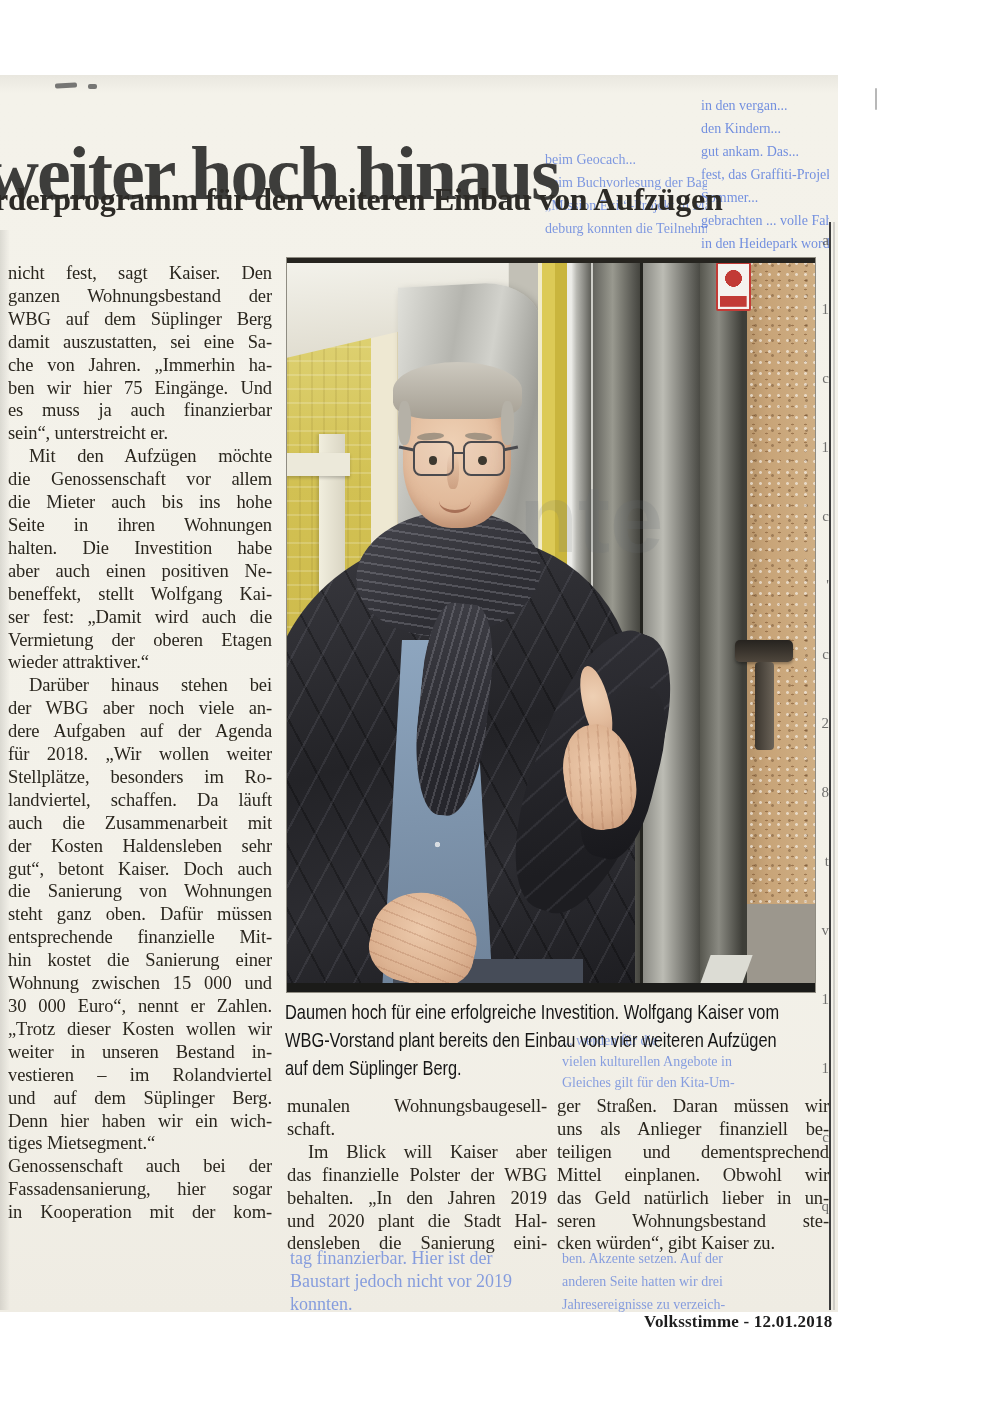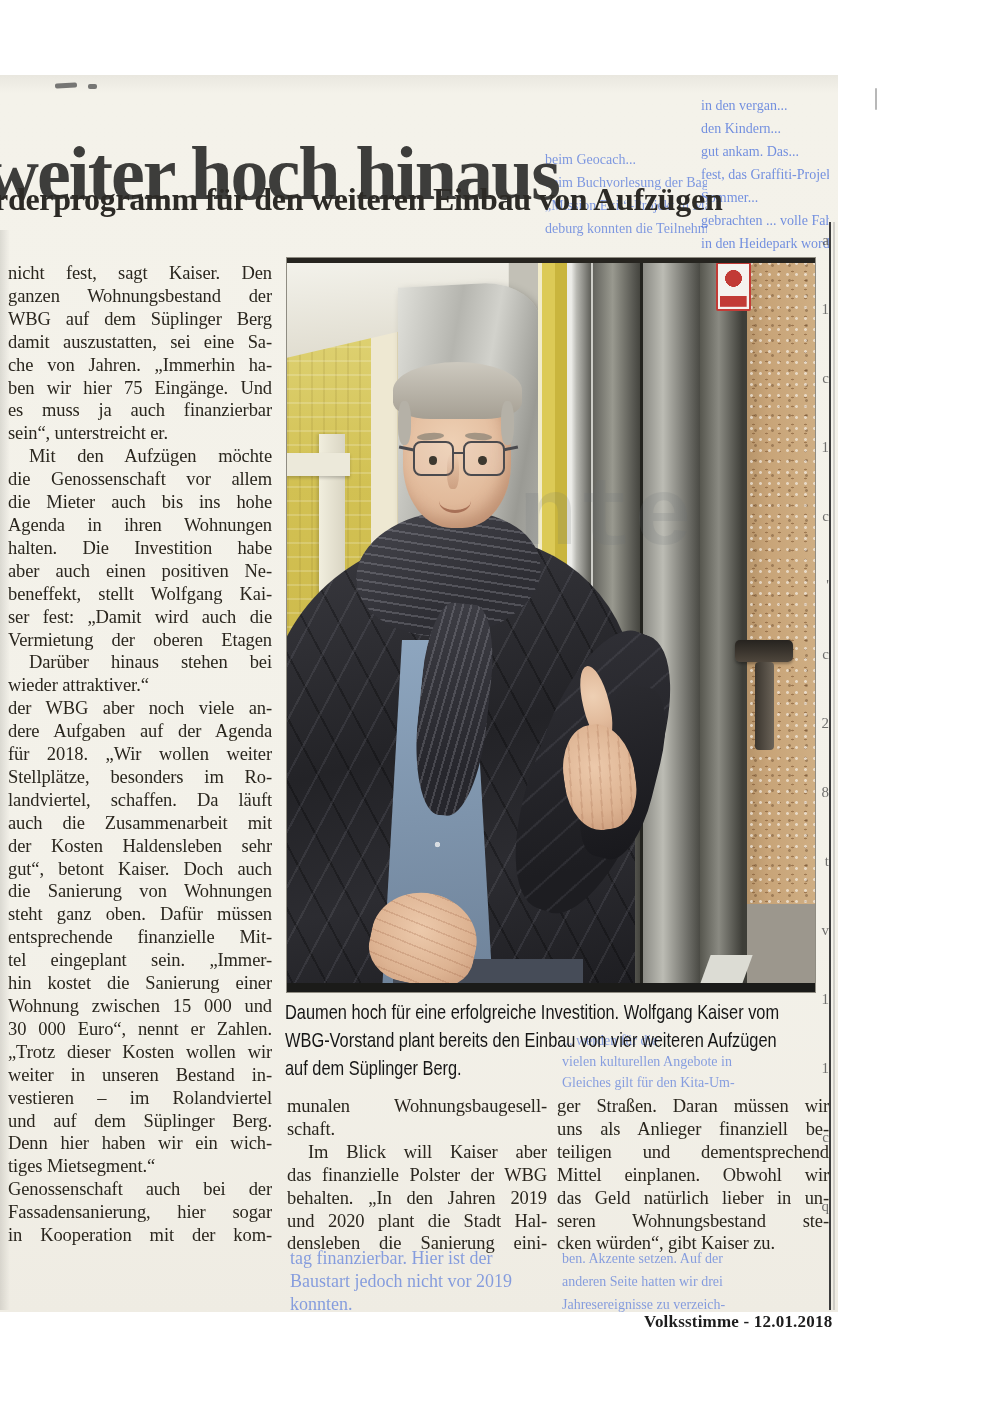--- a/index.html
+++ b/index.html
@@ -139,21 +139,21 @@
       linear-gradient(90deg,#b6946a,#c8a478 30%,#cfae83);
     background-size:9px 11px,13px 9px,17px 15px,100% 100%;z-index:3;}
   .p-handle-bar{left:84.8%;top:52%;width:11%;height:3%;
     background:linear-gradient(#26231f,#4e463c);border-radius:5px;
     box-shadow:0 2px 3px rgba(0,0,0,.3);z-index:6;}
   .p-handle-grip{left:88.6%;top:55%;width:3.6%;height:12%;
     background:linear-gradient(90deg,#3a352e,#6b6358);border-radius:4px;z-index:6;}
   .p-concrete{left:87.2%;top:88%;width:12.8%;height:12%;background:#9c978d;z-index:4;}
   .p-sill{left:79%;top:95%;width:8%;height:5%;background:#dcdcd4;transform:skewX(-20deg);z-index:5;}
   .p-ghost{left:44%;top:29%;font-size:96px;font-weight:700;color:rgba(105,110,120,.16);
-    z-index:6;line-height:1;font-family:Liberation Mono, monospace;}
+    z-index:6;line-height:1;font-family:Liberation Sans, sans-serif;}
 
   
   .skin{background:radial-gradient(circle at 45% 40%,#eed0b4 0%,#e2bb9c 55%,#cfa284 100%);}
   .m-jacket{left:-4%;top:38%;width:70%;height:63%;
     border-radius:50% 42% 0 0/40% 34% 0 0;
     background:
       repeating-linear-gradient(118deg,rgba(190,190,205,.10) 0 2px,rgba(0,0,0,0) 2px 26px),
       repeating-linear-gradient(62deg,rgba(0,0,0,.28) 0 2px,rgba(0,0,0,0) 2px 30px),
       linear-gradient(165deg,#3a3a40 0%,#232327 45%,#2c2c31 70%,#1c1c20 100%);
     z-index:10;}
@@ -281,40 +281,39 @@
     <div class="line">ganzen Wohnungsbestand der</div>
     <div class="line">WBG auf dem Süplinger Berg</div>
     <div class="line">damit auszustatten, sei eine Sa-</div>
     <div class="line">che von Jahren. „Immerhin ha-</div>
     <div class="line">ben wir hier 75 Eingänge. Und</div>
     <div class="line">es muss ja auch finanzierbar</div>
     <div class="line end">sein“, unterstreicht er.</div>
     <div class="line indent">Mit den Aufzügen möchte</div>
     <div class="line">die Genossenschaft vor allem</div>
     <div class="line">die Mieter auch bis ins hohe</div>
-    <div class="line">Agenda in ihren Wohnungen</div>
+    <div class="line">Seite in ihren Wohnungen</div>
     <div class="line">halten. Die Investition habe</div>
     <div class="line">aber auch einen positiven Ne-</div>
     <div class="line">beneffekt, stellt Wolfgang Kai-</div>
     <div class="line">ser fest: „Damit wird auch die</div>
     <div class="line">Vermietung der oberen Etagen</div>
+    <div class="line end">wieder attraktiver.“</div>
     <div class="line indent">Darüber hinaus stehen bei</div>
-    <div class="line end">wieder attraktiver.“</div>
     <div class="line">der WBG aber noch viele an-</div>
     <div class="line">dere Aufgaben auf der Agenda</div>
     <div class="line">für 2018. „Wir wollen weiter</div>
     <div class="line">Stellplätze, besonders im Ro-</div>
     <div class="line">landviertel, schaffen. Da läuft</div>
     <div class="line">auch die Zusammenarbeit mit</div>
     <div class="line">der Kosten Haldensleben sehr</div>
     <div class="line">gut“, betont Kaiser. Doch auch</div>
     <div class="line">die Sanierung von Wohnungen</div>
     <div class="line">steht ganz oben. Dafür müssen</div>
     <div class="line">entsprechende finanzielle Mit-</div>
-    <div class="line">tel eingeplant sein. „Immer-</div>
     <div class="line">hin kostet die Sanierung einer</div>
     <div class="line">Wohnung zwischen 15 000 und</div>
     <div class="line">30 000 Euro“, nennt er Zahlen.</div>
     <div class="line">„Trotz dieser Kosten wollen wir</div>
     <div class="line">weiter in unseren Bestand in-</div>
     <div class="line">vestieren – im Rolandviertel</div>
     <div class="line">und auf dem Süplinger Berg.</div>
     <div class="line">Denn hier haben wir ein wich-</div>
     <div class="line end">tiges Mietsegment.“</div>
     <div class="line">Genossenschaft auch bei der</div>

